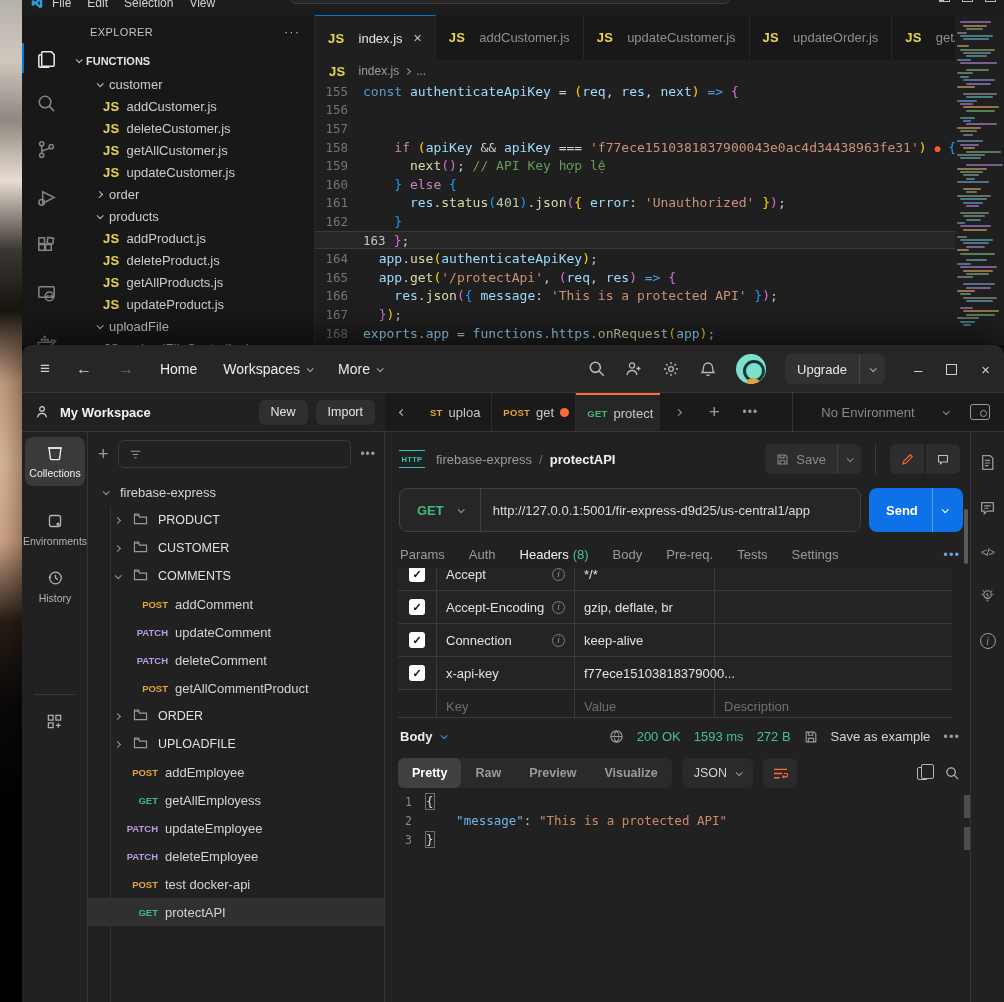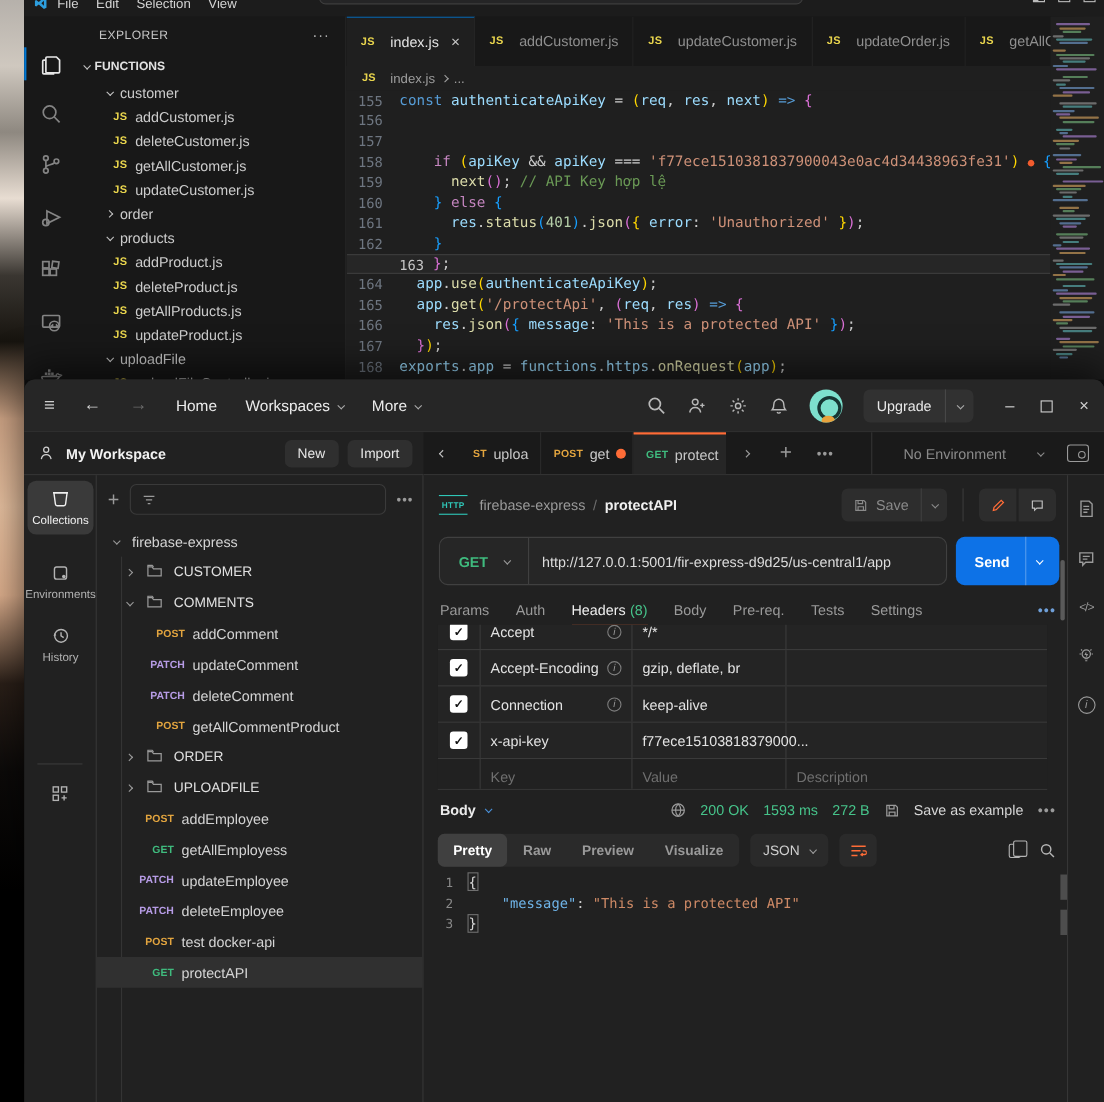--- a/index.html
+++ b/index.html
@@ -35,21 +35,21 @@
 
   .vs-side { position:absolute; left:48px; top:15px; width:245px; bottom:0; background:#181818; border-right:1px solid #2a2a2a; }
   .vs-exp-head { position:absolute; top:9px; left:20px; right:14px; display:flex; align-items:center; font-size:11px; letter-spacing:.4px; color:#c5c5c5; }
   .vs-exp-dots { margin-left:auto; color:#bbb; font-size:13px; letter-spacing:1px; }
   .vs-section { position:absolute; top:36px; left:6px; right:0; height:19px; display:flex; align-items:center; gap:5px;
      font-size:11px; font-weight:bold; color:#e2e2e2; }
   .vs-tree { position:absolute; top:58px; left:0; right:0; }
   .vt-row { height:22px; display:flex; align-items:center; font-size:13px; color:#cccccc; white-space:nowrap; }
   .vt-row .cv { margin-left:27px; margin-right:7px; }
   .vt-row.file { padding-left:33px; }
-  .jsb { font-size:10px; font-weight:bold; color:#e8d44d; margin-right:7px; letter-spacing:.3px; }
+  .jsb { font-size:13px; font-weight:bold; color:#e8d44d; margin-right:7px; letter-spacing:.3px; }
 
   .cv { display:inline-block; width:5px; height:5px; border-right:1.3px solid #c2c2c2; border-bottom:1.3px solid #c2c2c2; }
   .cv.dn { transform:rotate(45deg) translateY(-1px); }
   .cv.rt { transform:rotate(-45deg); }
 
   .vs-editor { position:absolute; left:293px; top:15px; right:0; bottom:0; background:#1f1f1f; }
   .vs-tabs { position:absolute; top:0; left:0; right:19px; height:45px; background:#181818; display:flex; overflow:hidden; }
   .vs-tab { display:flex; align-items:center; gap:7px; padding:0 13px; font-size:13px; color:#8f8f8f;
      border-right:1px solid #252525; background:#181818; white-space:nowrap; overflow:hidden; flex:0 0 auto; }
   .vs-tab.act { background:#1f1f1f; color:#e4e4e4; border-top:1.5px solid #0078d4; }
@@ -646,20 +646,28 @@
           <div class="pt-row" style="padding-left: 15px;">
             <span class="cv dn" style="margin-right: 12px;"></span>
             <span class="pt-label">firebase-express</span>
           </div>
           <div class="pt-row" style="padding-left: 27px;">
             <span class="cv rt" style="margin-right: 13px;"></span>
             <span class="pt-folder"><svg width="15" height="13" viewBox="0 0 16 14">
                 <path d="M1.5 3.5h4l1.5 2h7.5v7h-13z" fill="none" stroke="currentColor" stroke-width="1.2"></path>
                 <path d="M1.5 3.5v-1.3h4.2l1.3 1.5" fill="none" stroke="currentColor" stroke-width="1.2"></path>
               </svg></span>
+            <span class="pt-folder-label">PRODUCT</span>
+          </div>
+          <div class="pt-row" style="padding-left: 27px;">
+            <span class="cv rt" style="margin-right: 13px;"></span>
+            <span class="pt-folder"><svg width="15" height="13" viewBox="0 0 16 14">
+                <path d="M1.5 3.5h4l1.5 2h7.5v7h-13z" fill="none" stroke="currentColor" stroke-width="1.2"></path>
+                <path d="M1.5 3.5v-1.3h4.2l1.3 1.5" fill="none" stroke="currentColor" stroke-width="1.2"></path>
+              </svg></span>
             <span class="pt-folder-label">CUSTOMER</span>
           </div>
           <div class="pt-row" style="padding-left: 27px;">
             <span class="cv dn" style="margin-right: 13px;"></span>
             <span class="pt-folder"><svg width="15" height="13" viewBox="0 0 16 14">
                 <path d="M1.5 3.5h4l1.5 2h7.5v7h-13z" fill="none" stroke="currentColor" stroke-width="1.2"></path>
                 <path d="M1.5 3.5v-1.3h4.2l1.3 1.5" fill="none" stroke="currentColor" stroke-width="1.2"></path>
               </svg></span>
             <span class="pt-folder-label">COMMENTS</span>
           </div>

